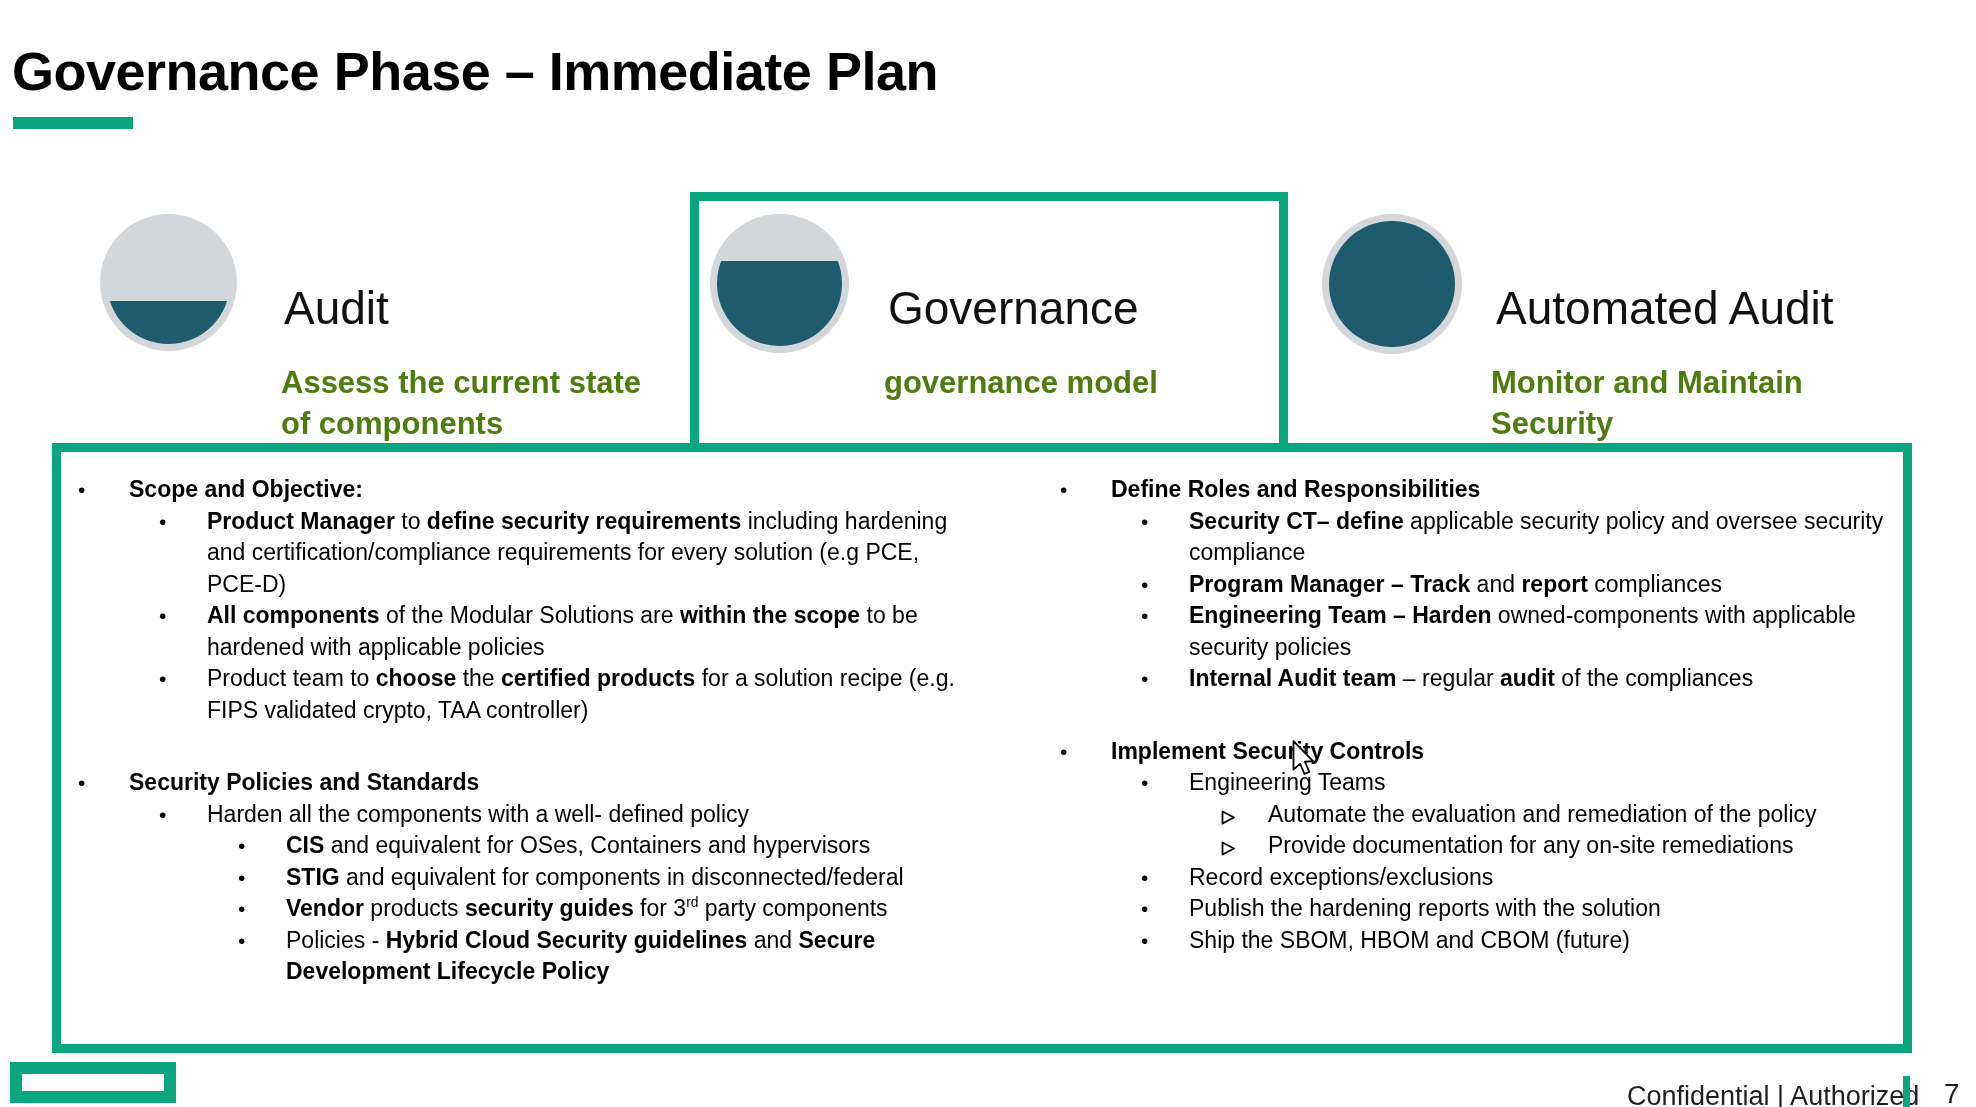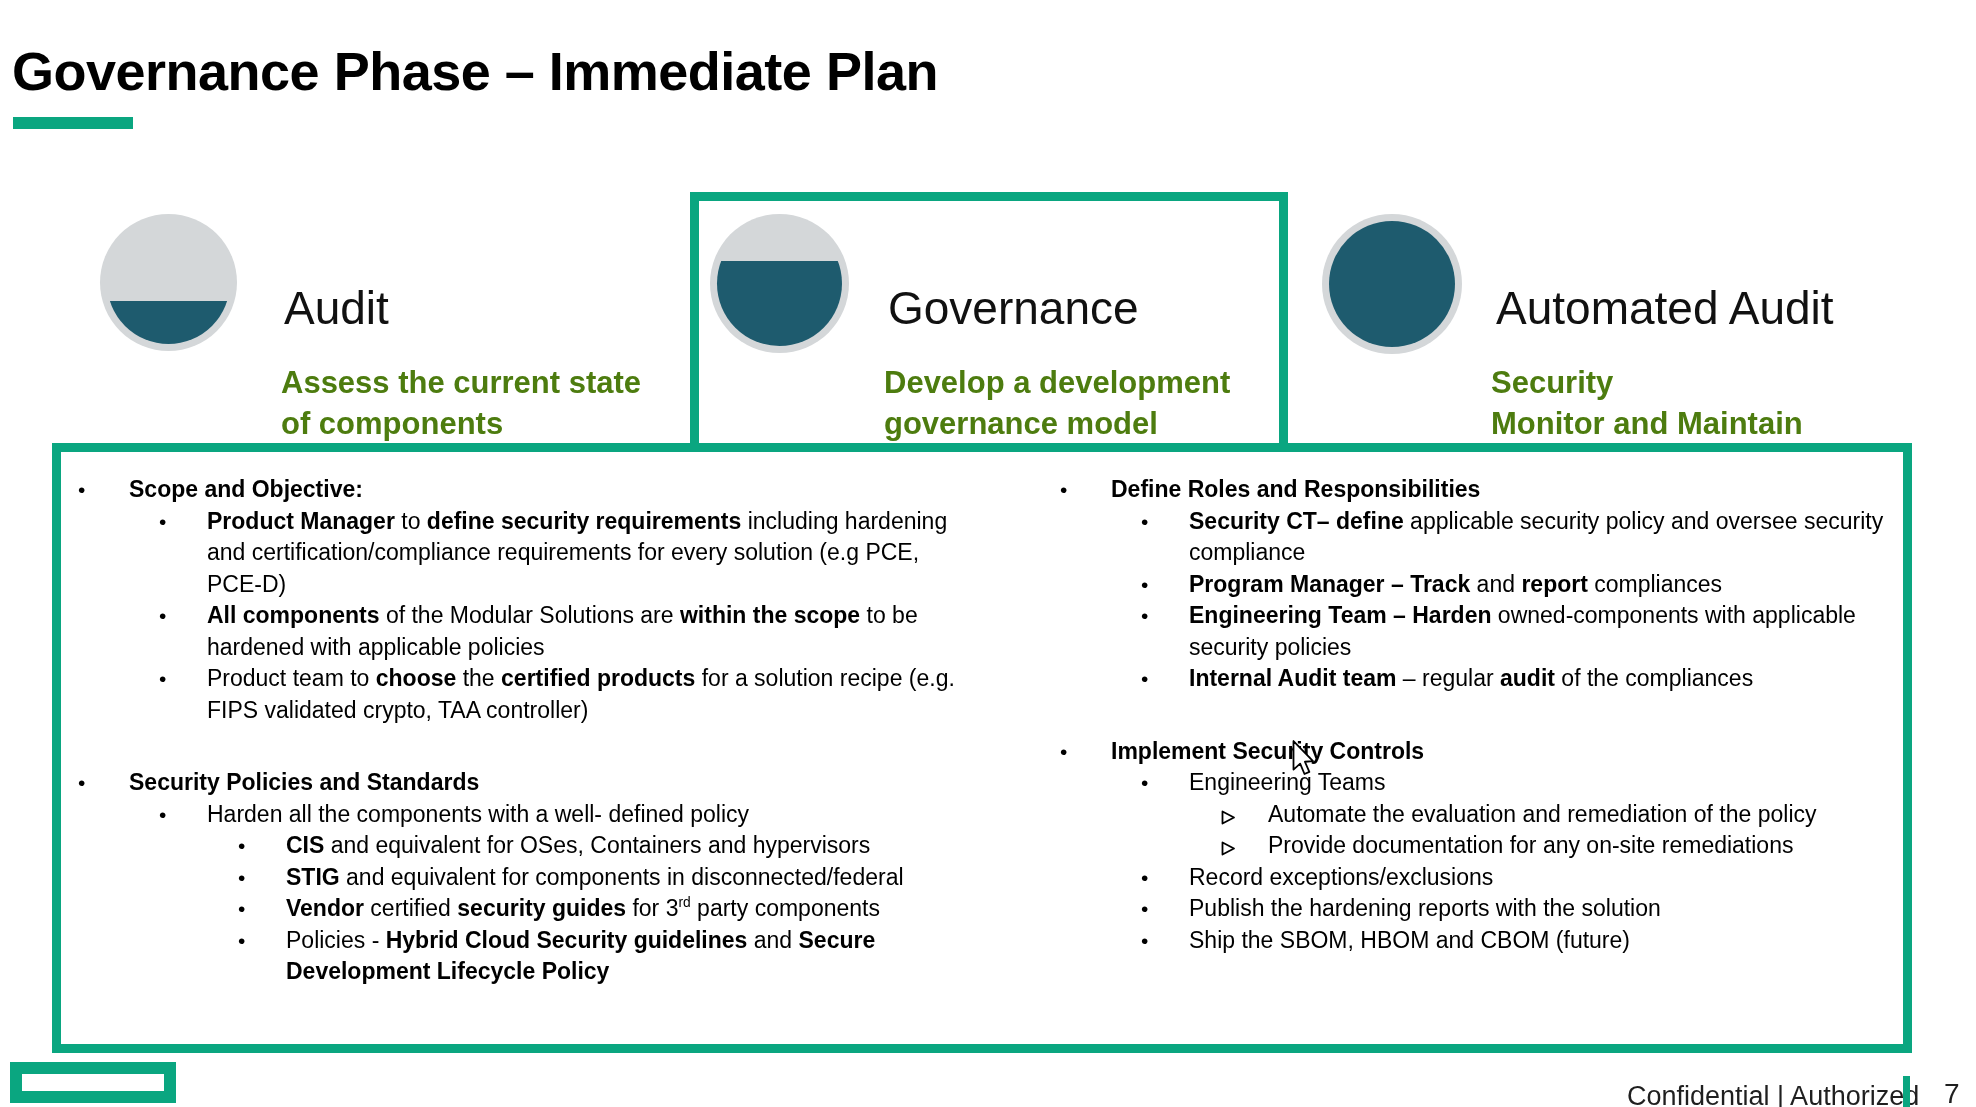--- a/index.html
+++ b/index.html
@@ -59,47 +59,46 @@
 <div class="abs phase-sub" style="left:281px;top:362px;">
   <div>Assess the current state</div>
   <div>of components</div>
 </div>
 
 <div class="abs phase-circle" style="left:710px;top:214px;width:139px;height:139px;">
   <div class="phase-fill" style="background: linear-gradient(to top, rgb(30, 91, 110) 68%, transparent 68%);"></div>
 </div>
 <div class="abs phase-label" style="left:888px;top:282px;">Governance</div>
 <div class="abs phase-sub" style="left:884px;top:362px;">
-  <div>Develop a development</div>
   <div>governance model</div>
 </div>
 
 <div class="abs phase-circle" style="left:1322px;top:214px;width:140px;height:140px;">
   <div class="phase-fill" style="background: linear-gradient(to top, rgb(30, 91, 110) 100%, transparent 100%);"></div>
 </div>
 <div class="abs phase-label" style="left:1496px;top:282px;">Automated Audit</div>
 <div class="abs phase-sub" style="left:1491px;top:362px;">
+  <div>Monitor and Maintain</div>
   <div>Security</div>
-  <div>Monitor and Maintain</div>
 </div>
 
 <div class="abs" id="content-box"></div>
 <div class="col" id="col-left">
     <div class="section">
       <div class="row l1"><span class="marker">•</span><span class="txt hb">Scope and Objective:</span></div>
       <div class="row l2"><span class="marker">•</span><span class="txt"><span class="b">Product Manager</span><span> to </span><span class="b">define security requirements</span><span> including hardening and certification/compliance requirements for every solution (e.g PCE, PCE-D)</span></span></div>
       <div class="row l2"><span class="marker">•</span><span class="txt"><span class="b">All components</span><span> of the Modular Solutions are </span><span class="b">within the scope</span><span> to be hardened with applicable policies</span></span></div>
       <div class="row l2"><span class="marker">•</span><span class="txt"><span>Product team to </span><span class="b">choose</span><span> the </span><span class="b">certified products</span><span> for a solution recipe (e.g. FIPS validated crypto, TAA controller)</span></span></div>
     </div>
     <div class="section">
       <div class="row l1"><span class="marker">•</span><span class="txt hb">Security Policies and Standards</span></div>
       <div class="row l2"><span class="marker">•</span><span class="txt"><span>Harden all the components with a well- defined policy</span></span></div>
       <div class="row l3"><span class="marker">•</span><span class="txt"><span class="b">CIS</span><span> and equivalent for OSes, Containers and hypervisors</span></span></div>
       <div class="row l3"><span class="marker">•</span><span class="txt"><span class="b">STIG</span><span> and equivalent for components in disconnected/federal</span></span></div>
-      <div class="row l3"><span class="marker">•</span><span class="txt"><span class="b">Vendor</span><span> certified </span><span class="b">security guides</span><span> for 3</span><sup>rd</sup><span> party components</span></span></div>
+      <div class="row l3"><span class="marker">•</span><span class="txt"><span class="b">Vendor</span><span> products </span><span class="b">security guides</span><span> for 3</span><sup>rd</sup><span> party components</span></span></div>
       <div class="row l3"><span class="marker">•</span><span class="txt"><span>Policies - </span><span class="b">Hybrid Cloud Security guidelines</span><span> and </span><span class="b">Secure Development Lifecycle Policy</span></span></div>
     </div>
   </div>
 <div class="col" id="col-right">
     <div class="section">
       <div class="row l1"><span class="marker">•</span><span class="txt hb">Define Roles and Responsibilities</span></div>
       <div class="row l2"><span class="marker">•</span><span class="txt"><span class="b">Security CT– define</span><span> applicable security policy and oversee security compliance</span></span></div>
       <div class="row l2"><span class="marker">•</span><span class="txt"><span class="b">Program Manager – Track</span><span> and </span><span class="b">report</span><span> compliances</span></span></div>
       <div class="row l2"><span class="marker">•</span><span class="txt"><span class="b">Engineering Team – Harden</span><span> owned-components with applicable security policies</span></span></div>
       <div class="row l2"><span class="marker">•</span><span class="txt"><span class="b">Internal Audit team</span><span> – regular </span><span class="b">audit</span><span> of the compliances</span></span></div>

